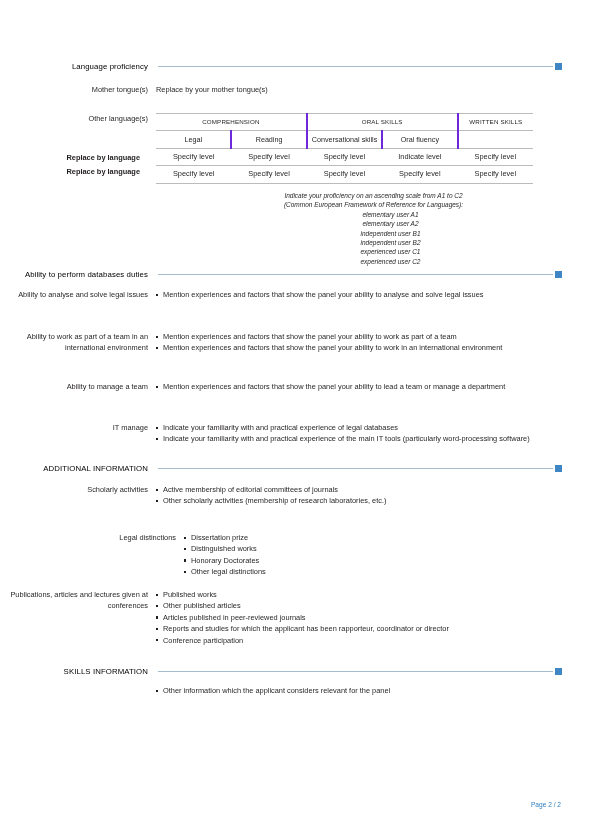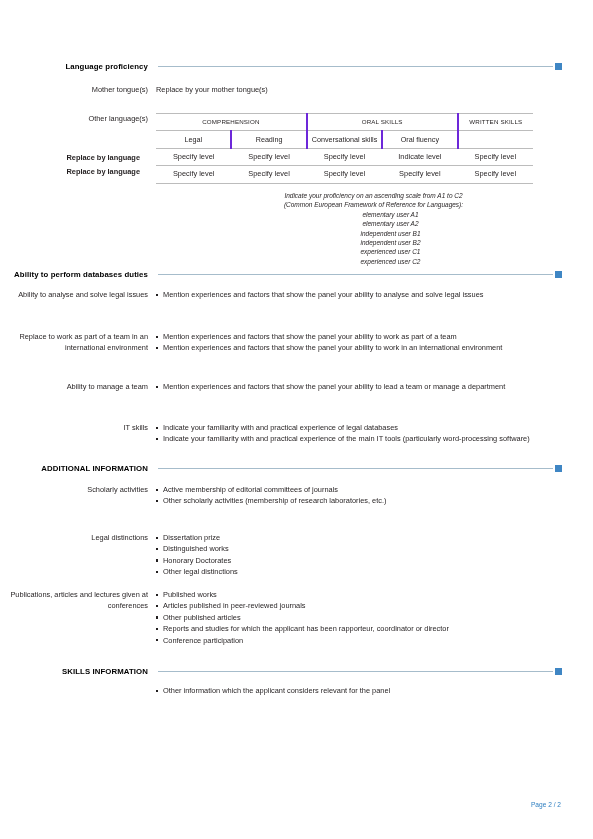--- a/index.html
+++ b/index.html
@@ -49,21 +49,21 @@
     display: flex;
     align-items: center;
     height: 14px;
   }
   .section-title {
     width: 148px;
     min-width: 148px;
     padding-right: 10px;
     text-align: right;
     font-size: 7.8px;
-    font-weight: bold;
+    font-weight: normal;
     color: #000000;
     letter-spacing: 0.1px;
     white-space: nowrap;
   }
   .section-rule {
     flex: 1 1 auto;
     height: 1px;
     background: #a6bccb;
   }
   .section-end {
@@ -241,21 +241,21 @@
       <div class="content-col">
         <ul class="blist">
           <li>Mention experiences and factors that show the panel your ability to analyse and solve legal issues</li>
         </ul>
       </div>
     </div>
   </div>
 
   <div style="position:absolute; left:0; top:331px; right:31px;">
     <div class="row">
-      <div class="label-col">Replace to work as part of a team in an international environment</div>
+      <div class="label-col">Ability to work as part of a team in an international environment</div>
       <div class="content-col">
         <ul class="blist">
           <li>Mention experiences and factors that show the panel your ability to work as part of a team</li>
           <li>Mention experiences and factors that show the panel your ability to work in an international environment</li>
         </ul>
       </div>
     </div>
   </div>
 
   <div style="position:absolute; left:0; top:381px; right:31px;">
@@ -264,21 +264,21 @@
       <div class="content-col">
         <ul class="blist">
           <li>Mention experiences and factors that show the panel your ability to lead a team or manage a department</li>
         </ul>
       </div>
     </div>
   </div>
 
   <div style="position:absolute; left:0; top:422px; right:31px;">
     <div class="row">
-      <div class="label-col">IT skills</div>
+      <div class="label-col">IT manage</div>
       <div class="content-col">
         <ul class="blist">
           <li>Indicate your familiarity with and practical experience of legal databases</li>
           <li>Indicate your familiarity with and practical experience of the main IT tools (particularly word-processing software)</li>
         </ul>
       </div>
     </div>
   </div>
 
   <div style="position:absolute; left:0; top:461px; right:31px;">
@@ -294,42 +294,42 @@
       <div class="label-col">Scholarly activities</div>
       <div class="content-col">
         <ul class="blist">
           <li>Active membership of editorial committees of journals</li>
           <li>Other scholarly activities (membership of research laboratories, etc.)</li>
         </ul>
       </div>
     </div>
   </div>
 
-  <div style="position:absolute; left:0; top:532px; right:31px;">
+  <div style="position:absolute; left:0; top:532px; right:31px;padding-left:28px;">
     <div class="row">
       <div class="label-col">Legal distinctions</div>
       <div class="content-col">
         <ul class="blist">
           <li>Dissertation prize</li>
           <li>Distinguished works</li>
           <li>Honorary Doctorates</li>
           <li>Other legal distinctions</li>
         </ul>
       </div>
     </div>
   </div>
 
   <div style="position:absolute; left:0; top:589px; right:31px;">
     <div class="row">
       <div class="label-col">Publications, articles and lectures given at conferences</div>
       <div class="content-col">
         <ul class="blist">
           <li>Published works</li>
+          <li>Other published articles</li>
           <li>Articles published in peer-reviewed journals</li>
-          <li>Other published articles</li>
           <li>Reports and studies for which the applicant has been rapporteur, coordinator or director</li>
           <li>Conference participation</li>
         </ul>
       </div>
     </div>
   </div>
 
   <div style="position:absolute; left:0; top:664px; right:31px;">
     <div class="section">
       <div class="section-title">SKILLS INFORMATION</div>

